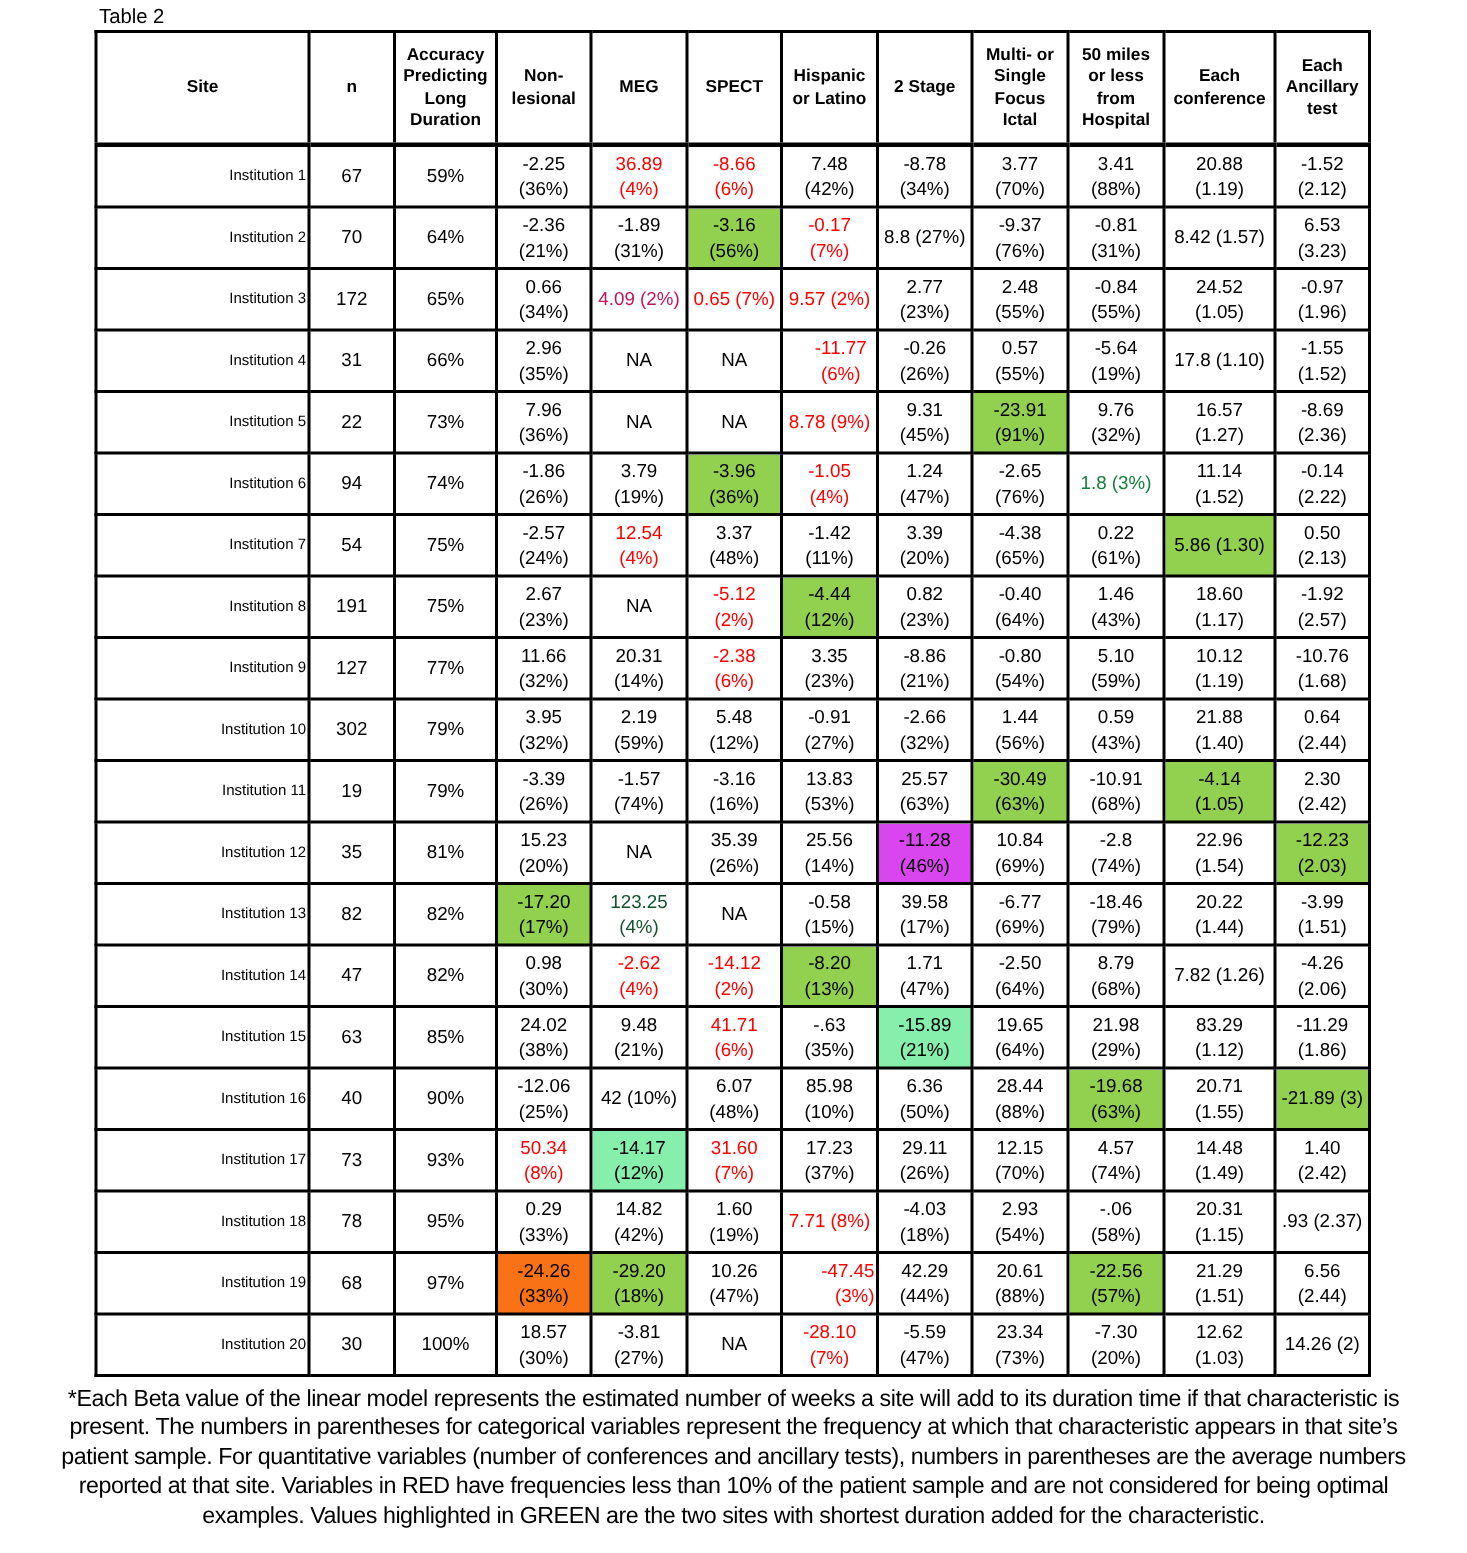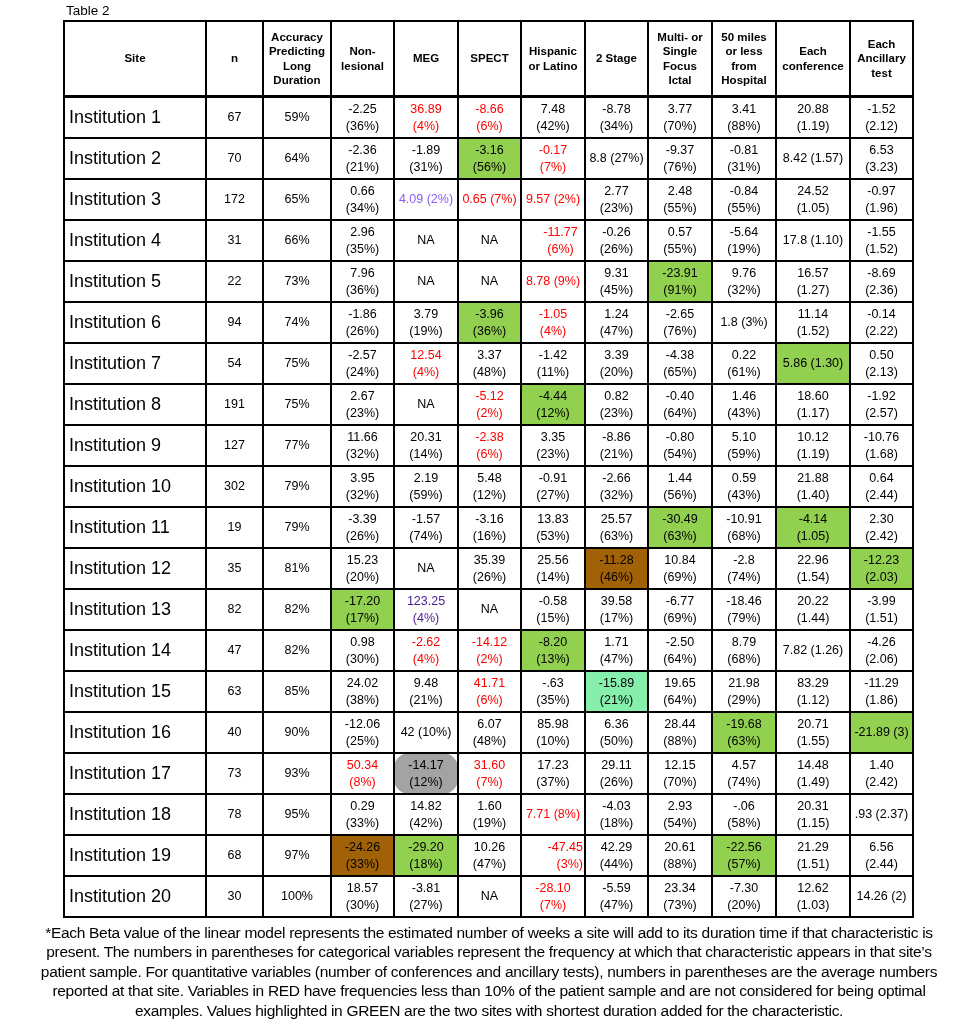--- a/index.html
+++ b/index.html
@@ -3,21 +3,21 @@
 <meta charset="utf-8">
 <style>
   html,body{margin:0;padding:0;background:#fff;}
   body{width:978px;height:1035px;font-family:"Liberation Sans",sans-serif;color:#000;overflow:hidden;}
   .title{margin:3px 0 2px 66px;font-size:13.5px;}
   table{border-collapse:collapse;table-layout:fixed;margin-left:63px;width:849px;}
   th,td{border:2px solid #000;text-align:center;vertical-align:middle;overflow:hidden;}
   th{font-size:11.5px;font-weight:bold;height:71px;padding:1px;line-height:1.25;}
   thead th{border-bottom:3px solid #000;}
   td{font-size:12.5px;height:39px;padding:0 1px;line-height:1.3;}
-  td.site{text-align:left;padding-left:4px;font-size:18px;}
+  td.site{text-align:right;padding-left:4px;font-size:10px;}
   .footnote{width:915px;margin:5px auto 0;text-align:center;font-size:15.5px;line-height:1.25;letter-spacing:-0.3px;}
 </style>
 </head>
 <body>
 
 <div class="title">Table 2</div>
 
 <table>
   <colgroup>
       <col style="width: 142px;">
@@ -131,21 +131,21 @@
         </td>
       </tr>
       <tr>
         <td class="site">Institution 3</td>
         <td>172</td>
         <td>65%</td>
         <td>
           <div>0.66</div>
           <div>(34%)</div>
         </td>
-        <td style="color: #8b5cf6;">
+        <td style="color: #be185d;">
           <div>4.09 (2%)</div>
         </td>
         <td style="color: rgb(255, 0, 0);">
           <div>0.65 (7%)</div>
         </td>
         <td style="color: rgb(255, 0, 0);">
           <div>9.57 (2%)</div>
         </td>
         <td>
           <div>2.77</div>
@@ -265,21 +265,21 @@
           <div>(4%)</div>
         </td>
         <td>
           <div>1.24</div>
           <div>(47%)</div>
         </td>
         <td>
           <div>-2.65</div>
           <div>(76%)</div>
         </td>
-        <td style="color: #000000; margin-top: 38px;">
+        <td style="color: #15803d; margin-top: 38px;">
           <div>1.8 (3%)</div>
         </td>
         <td>
           <div>11.14</div>
           <div>(1.52)</div>
         </td>
         <td>
           <div>-0.14</div>
           <div>(2.22)</div>
         </td>
@@ -499,21 +499,21 @@
           <div>NA</div>
         </td>
         <td>
           <div>35.39</div>
           <div>(26%)</div>
         </td>
         <td>
           <div>25.56</div>
           <div>(14%)</div>
         </td>
-        <td style="background: #a16207; margin-top: 44px;">
+        <td style="background: #d946ef; margin-top: 44px;">
           <div>-11.28</div>
           <div>(46%)</div>
         </td>
         <td>
           <div>10.84</div>
           <div>(69%)</div>
         </td>
         <td>
           <div>-2.8</div>
           <div>(74%)</div>
@@ -528,21 +528,21 @@
         </td>
       </tr>
       <tr>
         <td class="site">Institution 13</td>
         <td>82</td>
         <td>82%</td>
         <td style="background: rgb(146, 208, 80);">
           <div>-17.20</div>
           <div>(17%)</div>
         </td>
-        <td style="color: #4c1d95; margin-top: 20px;">
+        <td style="color: #14532d; margin-top: 20px;">
           <div>123.25</div>
           <div>(4%)</div>
         </td>
         <td>
           <div>NA</div>
         </td>
         <td>
           <div>-0.58</div>
           <div>(15%)</div>
         </td>
@@ -688,21 +688,21 @@
         </td>
       </tr>
       <tr>
         <td class="site">Institution 17</td>
         <td>73</td>
         <td>93%</td>
         <td style="color: rgb(255, 0, 0);">
           <div>50.34</div>
           <div>(8%)</div>
         </td>
-        <td style="background: #a3a3a3; border-radius: 15px;">
+        <td style="background: #86efac;">
           <div>-14.17</div>
           <div>(12%)</div>
         </td>
         <td style="color: rgb(255, 0, 0);">
           <div>31.60</div>
           <div>(7%)</div>
         </td>
         <td>
           <div>17.23</div>
           <div>(37%)</div>
@@ -764,21 +764,21 @@
           <div>(1.15)</div>
         </td>
         <td>
           <div>.93 (2.37)</div>
         </td>
       </tr>
       <tr>
         <td class="site">Institution 19</td>
         <td>68</td>
         <td>97%</td>
-        <td style="background: #a16207; margin-left: 12px;">
+        <td style="background: #f97316; margin-left: 12px;">
           <div>-24.26</div>
           <div>(33%)</div>
         </td>
         <td style="background: rgb(146, 208, 80);">
           <div>-29.20</div>
           <div>(18%)</div>
         </td>
         <td>
           <div>10.26</div>
           <div>(47%)</div>

